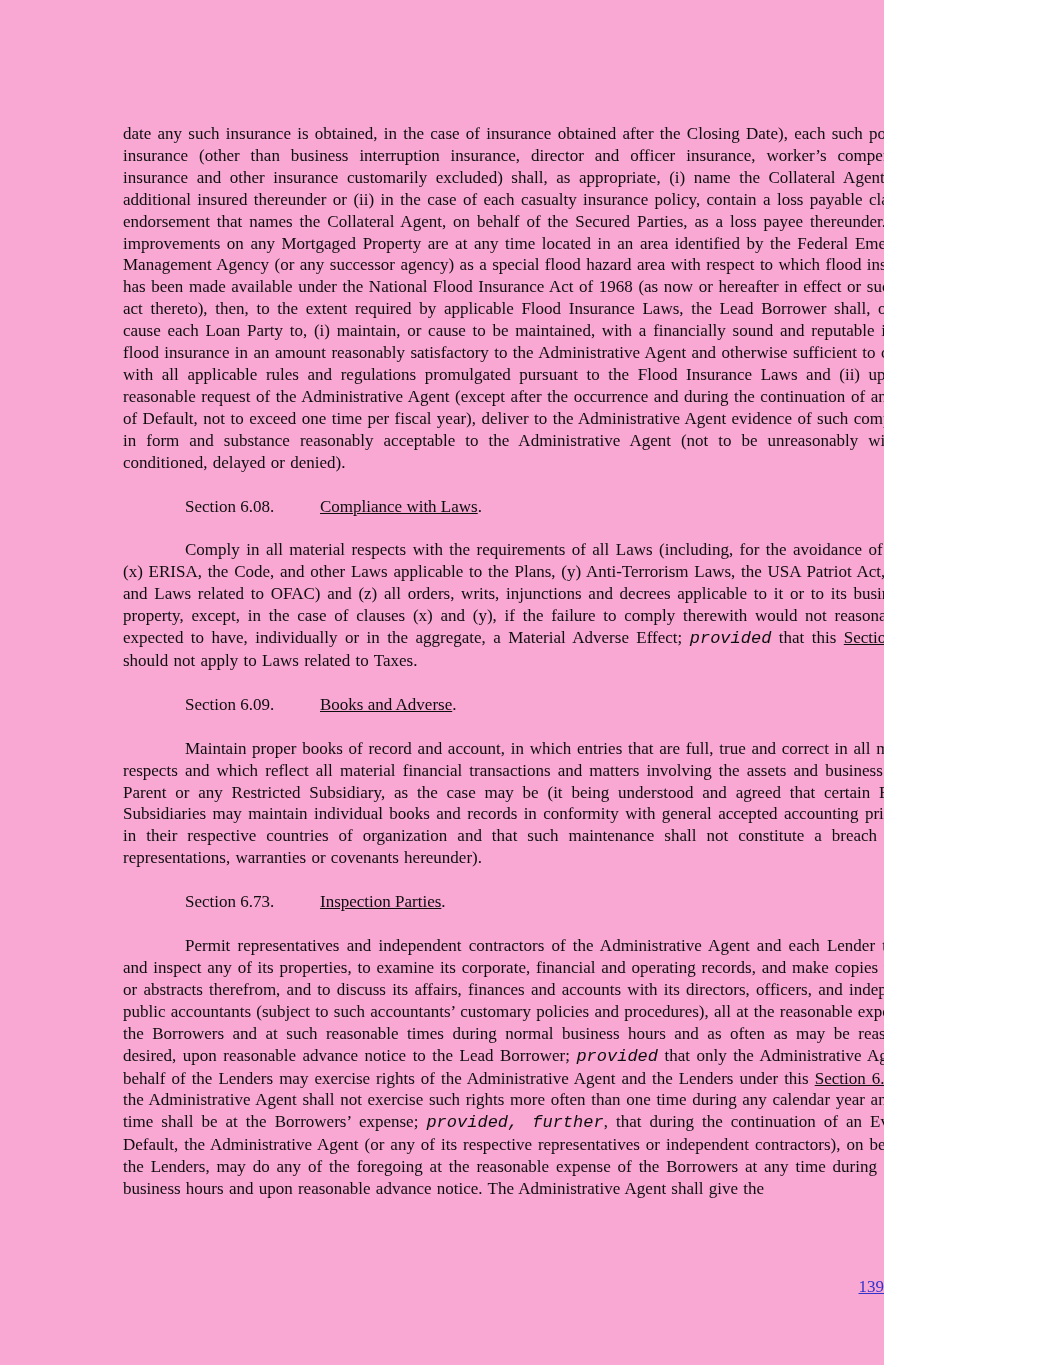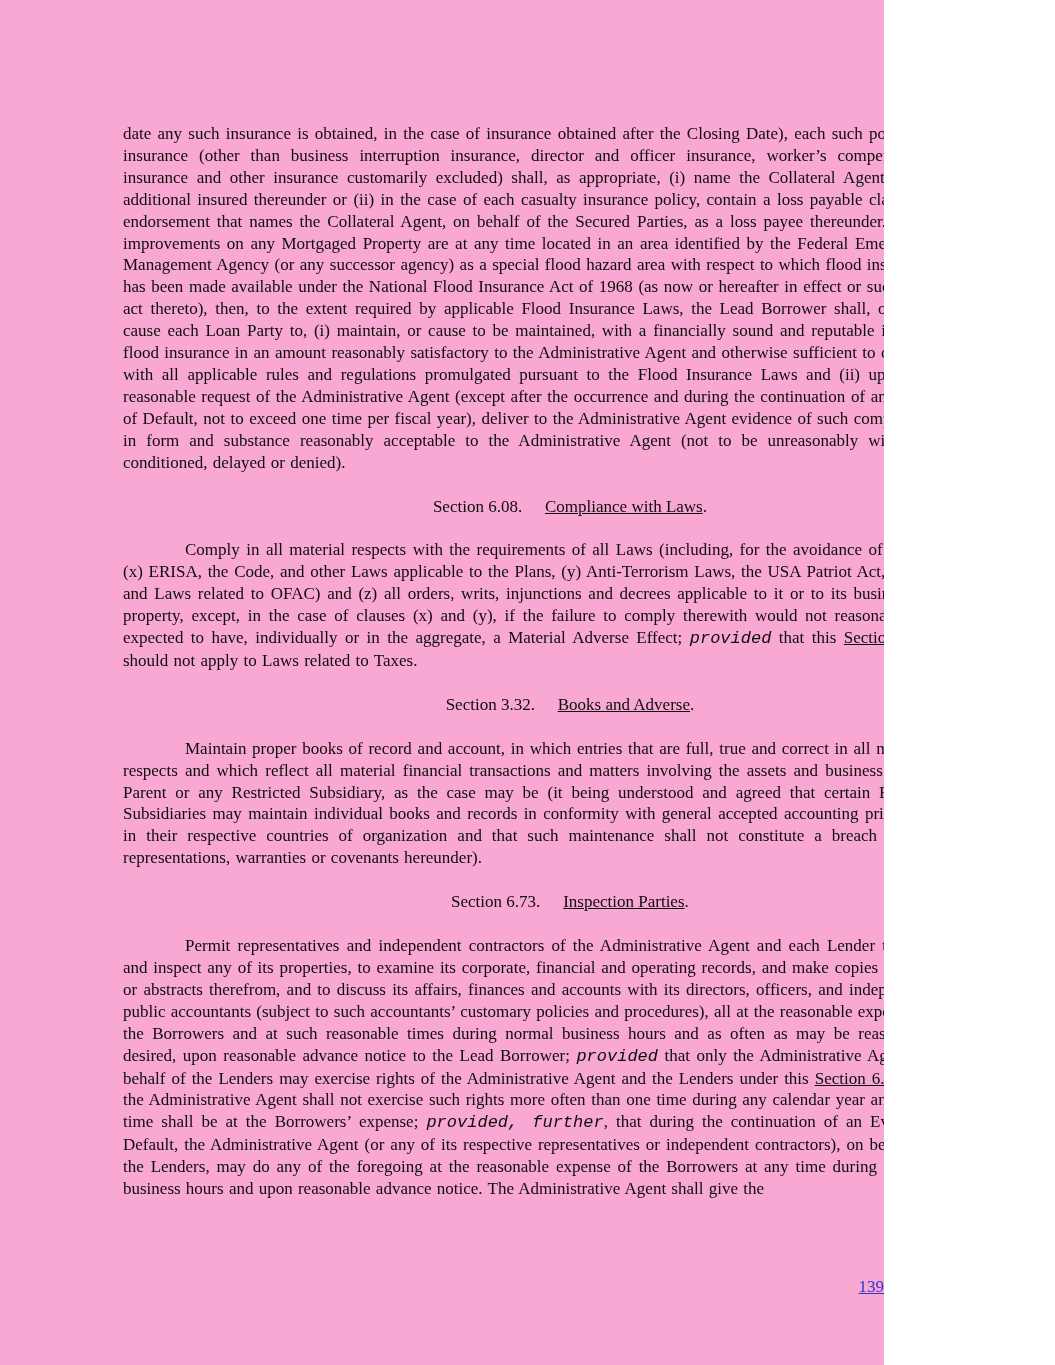--- a/index.html
+++ b/index.html
@@ -23,21 +23,20 @@
     text-align:justify;
     text-indent:62px;
     word-spacing:1px;
   }
   .para.no-indent { text-indent:0; }
   .content > :first-child { margin-top:0; }
   .heading {
     margin:22px 0 0 62px;
     font-size:17px;
     line-height:21.9px;
-    text-align:center;
   }
   .h-num { display:inline-block; width:135px; }
   .i { font-style:italic;font-family:Liberation Mono, monospace; }
   .u { text-decoration:underline; }
   .footer {
     position:absolute;
     left:0; right:0; top:1276px;
     text-align:right;
     font-size:17px;
     line-height:22px;
@@ -49,21 +48,21 @@
   }
 </style>
 </head>
 <body>
 
 <div class="page">
   <div class="content">
       <p class="para no-indent"><span>date any such insurance is obtained, in the case of insurance obtained after the Closing Date), each such policy of insurance (other than business interruption insurance, director and officer insurance, worker’s compensation insurance and other insurance customarily excluded) shall, as appropriate, (i) name the Collateral Agent as an additional insured thereunder or (ii) in the case of each casualty insurance policy, contain a loss payable clause or endorsement that names the Collateral Agent, on behalf of the Secured Parties, as a loss payee thereunder.  If the improvements on any Mortgaged Property are at any time located in an area identified by the Federal Emergency Management Agency (or any successor agency) as a special flood hazard area with respect to which flood insurance has been made available under the National Flood Insurance Act of 1968 (as now or hereafter in effect or successor act thereto), then, to the extent required by applicable Flood Insurance Laws, the Lead Borrower shall, or shall cause each Loan Party to, (i) maintain, or cause to be maintained, with a financially sound and reputable insurer, flood insurance in an amount reasonably satisfactory to the Administrative Agent and otherwise sufficient to comply with all applicable rules and regulations promulgated pursuant to the Flood Insurance Laws and (ii) upon the reasonable request of the Administrative Agent (except after the occurrence and during the continuation of an Event of Default, not to exceed one time per fiscal year), deliver to the Administrative Agent evidence of such compliance in form and substance reasonably acceptable to the Administrative Agent (not to be unreasonably withheld, conditioned, delayed or denied).</span></p>
       <p class="heading"><span class="h-num">Section 6.08.</span><span class="u">Compliance with Laws</span><span>.</span></p>
       <p class="para"><span>Comply in all material respects with the requirements of all Laws (including, for the avoidance of doubt, (x) ERISA, the Code, and other Laws applicable to the Plans, (y) Anti-Terrorism Laws, the USA Patriot Act, FCPA and Laws related to OFAC) and (z) all orders, writs, injunctions and decrees applicable to it or to its business or property, except, in the case of clauses (x) and (y), if the failure to comply therewith would not reasonably be expected to have, individually or in the aggregate, a Material Adverse Effect; </span><span class="i">provided</span><span> that this </span><span class="u">Section 6.08</span><span> should not apply to Laws related to Taxes.</span></p>
-      <p class="heading"><span class="h-num">Section 3.32.</span><span class="u">Books and Adverse</span><span>.</span></p>
+      <p class="heading"><span class="h-num">Section 6.09.</span><span class="u">Books and Adverse</span><span>.</span></p>
       <p class="para"><span>Maintain proper books of record and account, in which entries that are full, true and correct in all material respects and which reflect all material financial transactions and matters involving the assets and business of the Parent or any Restricted Subsidiary, as the case may be (it being understood and agreed that certain Foreign Subsidiaries may maintain individual books and records in conformity with general accepted accounting principles in their respective countries of organization and that such maintenance shall not constitute a breach of the representations, warranties or covenants hereunder).</span></p>
       <p class="heading"><span class="h-num">Section 6.73.</span><span class="u">Inspection Parties</span><span>.</span></p>
       <p class="para"><span>Permit representatives and independent contractors of the Administrative Agent and each Lender to visit and inspect any of its properties, to examine its corporate, financial and operating records, and make copies thereof or abstracts therefrom, and to discuss its affairs, finances and accounts with its directors, officers, and independent public accountants (subject to such accountants’ customary policies and procedures), all at the reasonable expense of the Borrowers and at such reasonable times during normal business hours and as often as may be reasonably desired, upon reasonable advance notice to the Lead Borrower; </span><span class="i">provided</span><span> that only the Administrative Agent on behalf of the Lenders may exercise rights of the Administrative Agent and the Lenders under this </span><span class="u">Section 6.10</span><span> and the Administrative Agent shall not exercise such rights more often than one time during any calendar year and such time shall be at the Borrowers’ expense; </span><span class="i">provided, further</span><span>, that during the continuation of an Event of Default, the Administrative Agent (or any of its respective representatives or independent contractors), on behalf of the Lenders, may do any of the foregoing at the reasonable expense of the Borrowers at any time during normal business hours and upon reasonable advance notice.  The Administrative Agent shall give the</span></p>
     </div>
   <div class="footer">
     <a>139</a>
   </div>
 </div>
 
 </body></html>

